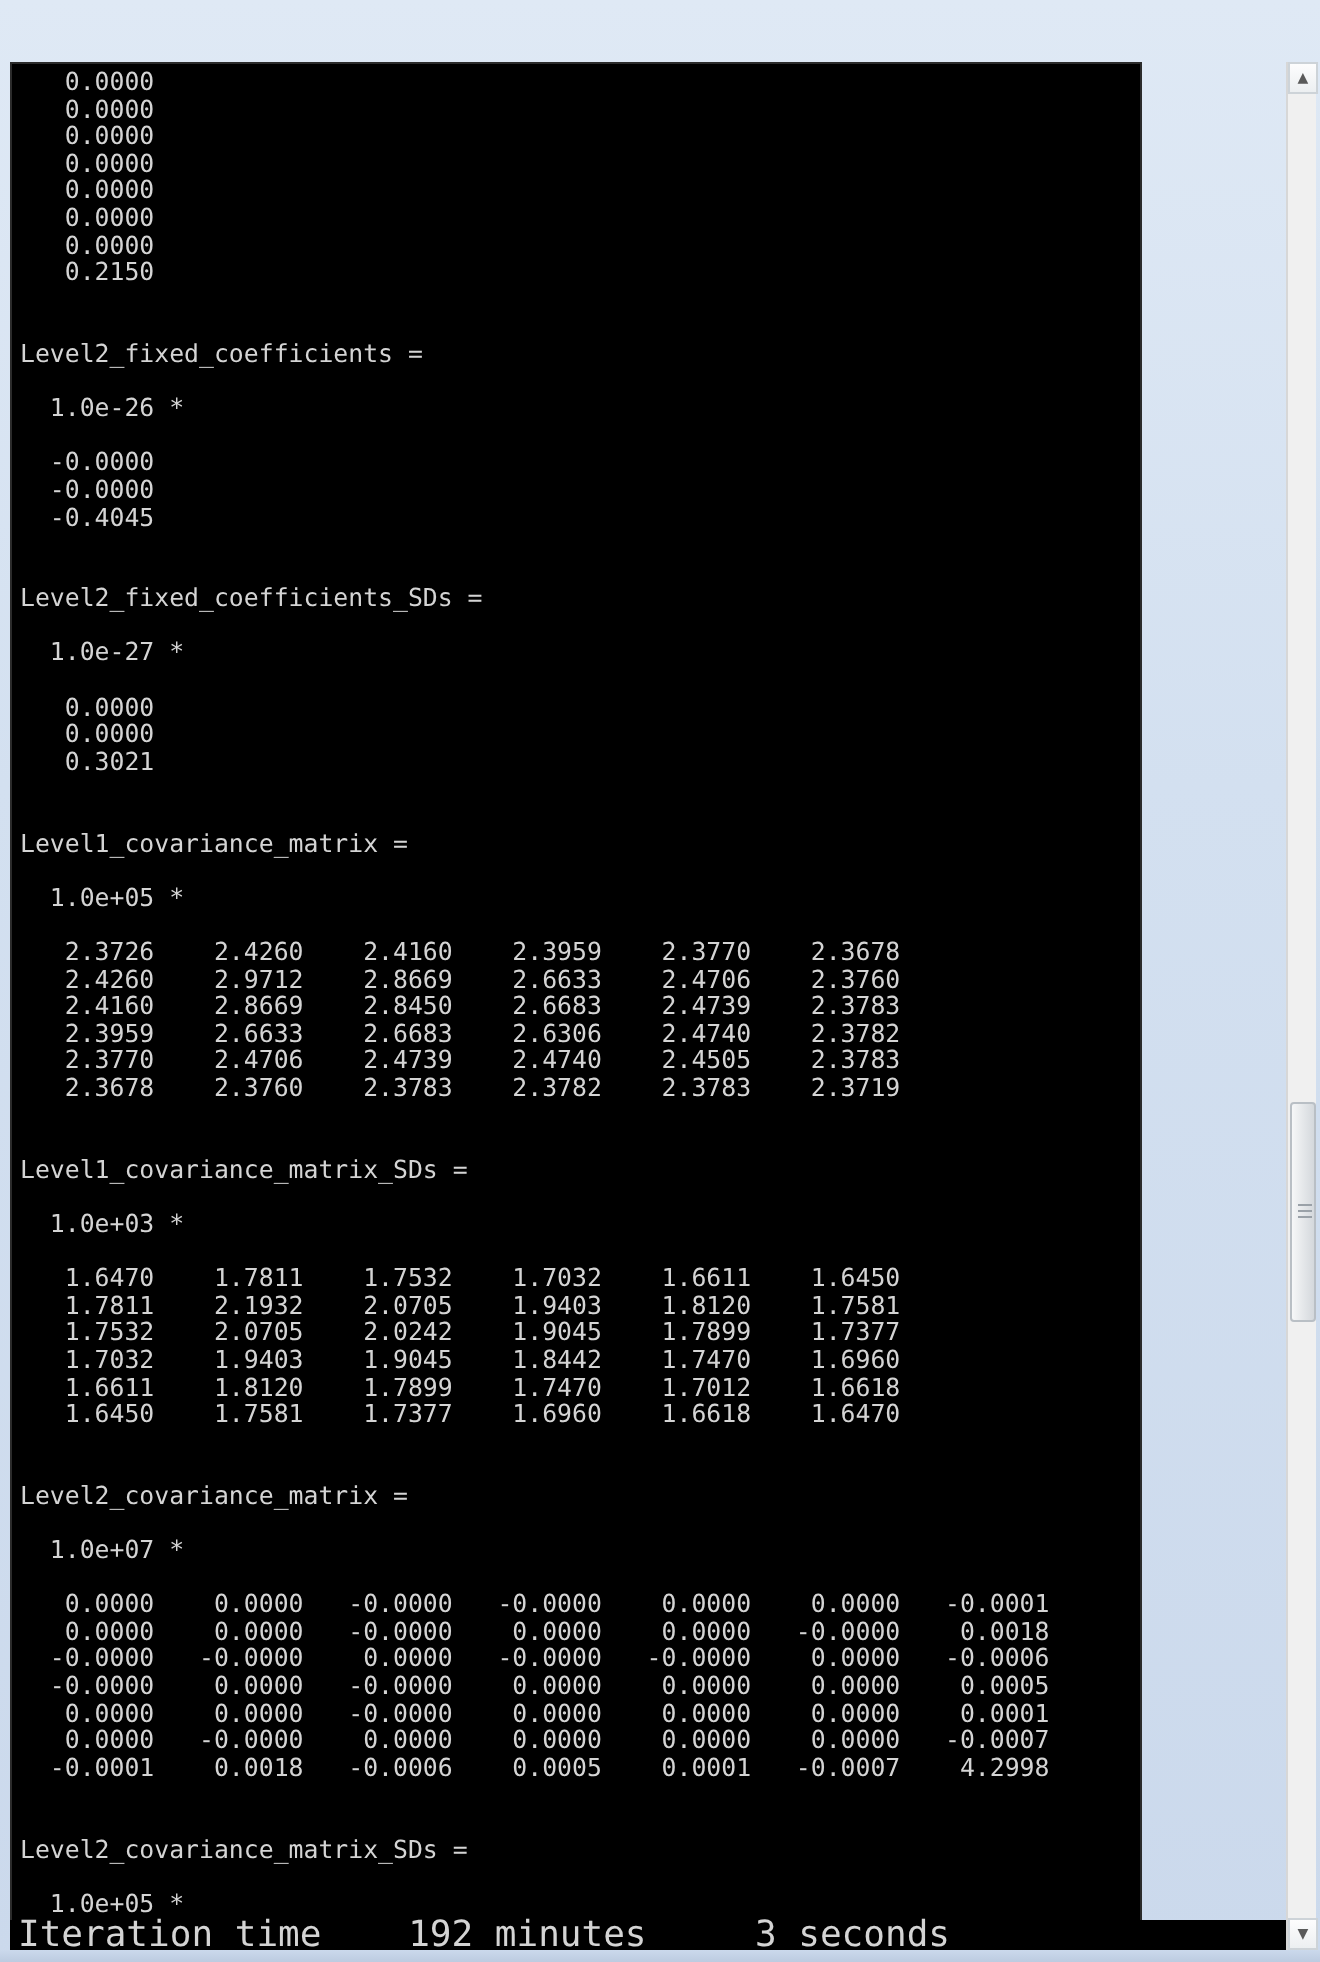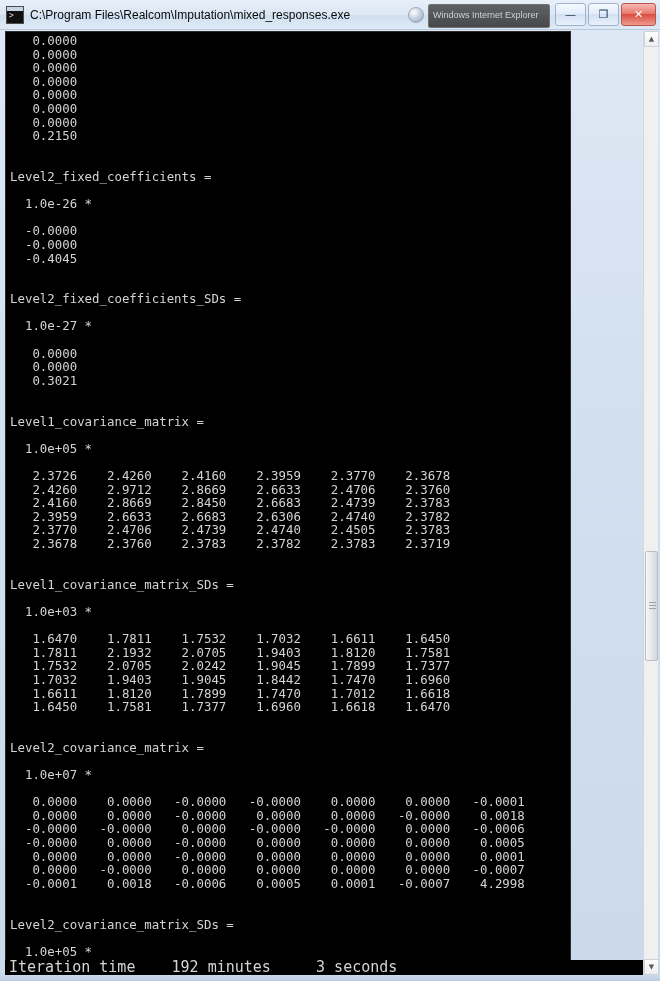--- a/index.html
+++ b/index.html
@@ -149,21 +149,21 @@
     height: 13.6px;
   }
   .statusline {
     position: absolute;
     left: 5px;
     bottom: 6px;
     width: 638px;
     background: #000000;
     color: #d4d4d4;
     font-family: "DejaVu Sans Mono", monospace;
-    font-size: 15px;
+    font-size: 18px;
     line-height: 15px;
     padding: 0 0 0 4px;
     white-space: pre;
     box-sizing: border-box;
   }
   
   .scrollbar {
     position: absolute;
     right: 2px;
     top: 31px;
@@ -222,33 +222,20 @@
     width: 660px;
     height: 6px;
     background: linear-gradient(to bottom, #cbd9ec, #bccbe0);
   }
 </style>
 </head>
 <body>
 
 <div class="window">
 
-  <div class="titlebar">
-    <div class="title-icon"></div>
-    <div class="title-text">C:\Program Files\Realcom\Imputation\mixed_responses.exe</div>
-    <div class="title-ghost-icon"></div>
-    <div class="title-ghost">
-      <span>Windows Internet Explorer</span>
-    </div>
-    <div class="winbtns">
-      <div class="winbtn">—</div>
-      <div class="winbtn">❐</div>
-      <div class="winbtn close">✕</div>
-    </div>
-  </div>
 
   <div class="console">
     <div class="console-inner" id="console-inner"><div class="console-line">   0.0000</div><div class="console-line">   0.0000</div><div class="console-line">   0.0000</div><div class="console-line">   0.0000</div><div class="console-line">   0.0000</div><div class="console-line">   0.0000</div><div class="console-line">   0.0000</div><div class="console-line">   0.2150</div><div class="console-line"></div><div class="console-line"></div><div class="console-line">Level2_fixed_coefficients =</div><div class="console-line"></div><div class="console-line">  1.0e-26 *</div><div class="console-line"></div><div class="console-line">  -0.0000</div><div class="console-line">  -0.0000</div><div class="console-line">  -0.4045</div><div class="console-line"></div><div class="console-line"></div><div class="console-line">Level2_fixed_coefficients_SDs =</div><div class="console-line"></div><div class="console-line">  1.0e-27 *</div><div class="console-line"></div><div class="console-line">   0.0000</div><div class="console-line">   0.0000</div><div class="console-line">   0.3021</div><div class="console-line"></div><div class="console-line"></div><div class="console-line">Level1_covariance_matrix =</div><div class="console-line"></div><div class="console-line">  1.0e+05 *</div><div class="console-line"></div><div class="console-line">   2.3726    2.4260    2.4160    2.3959    2.3770    2.3678</div><div class="console-line">   2.4260    2.9712    2.8669    2.6633    2.4706    2.3760</div><div class="console-line">   2.4160    2.8669    2.8450    2.6683    2.4739    2.3783</div><div class="console-line">   2.3959    2.6633    2.6683    2.6306    2.4740    2.3782</div><div class="console-line">   2.3770    2.4706    2.4739    2.4740    2.4505    2.3783</div><div class="console-line">   2.3678    2.3760    2.3783    2.3782    2.3783    2.3719</div><div class="console-line"></div><div class="console-line"></div><div class="console-line">Level1_covariance_matrix_SDs =</div><div class="console-line"></div><div class="console-line">  1.0e+03 *</div><div class="console-line"></div><div class="console-line">   1.6470    1.7811    1.7532    1.7032    1.6611    1.6450</div><div class="console-line">   1.7811    2.1932    2.0705    1.9403    1.8120    1.7581</div><div class="console-line">   1.7532    2.0705    2.0242    1.9045    1.7899    1.7377</div><div class="console-line">   1.7032    1.9403    1.9045    1.8442    1.7470    1.6960</div><div class="console-line">   1.6611    1.8120    1.7899    1.7470    1.7012    1.6618</div><div class="console-line">   1.6450    1.7581    1.7377    1.6960    1.6618    1.6470</div><div class="console-line"></div><div class="console-line"></div><div class="console-line">Level2_covariance_matrix =</div><div class="console-line"></div><div class="console-line">  1.0e+07 *</div><div class="console-line"></div><div class="console-line">   0.0000    0.0000   -0.0000   -0.0000    0.0000    0.0000   -0.0001</div><div class="console-line">   0.0000    0.0000   -0.0000    0.0000    0.0000   -0.0000    0.0018</div><div class="console-line">  -0.0000   -0.0000    0.0000   -0.0000   -0.0000    0.0000   -0.0006</div><div class="console-line">  -0.0000    0.0000   -0.0000    0.0000    0.0000    0.0000    0.0005</div><div class="console-line">   0.0000    0.0000   -0.0000    0.0000    0.0000    0.0000    0.0001</div><div class="console-line">   0.0000   -0.0000    0.0000    0.0000    0.0000    0.0000   -0.0007</div><div class="console-line">  -0.0001    0.0018   -0.0006    0.0005    0.0001   -0.0007    4.2998</div><div class="console-line"></div><div class="console-line"></div><div class="console-line">Level2_covariance_matrix_SDs =</div><div class="console-line"></div><div class="console-line">  1.0e+05 *</div><div class="console-line"></div><div class="console-line">   0.0000    0.0000    0.0000    0.0000    0.0000    0.0000    0.0088</div></div>
   </div>
 
   <div class="statusline">Iteration time    192 minutes     3 seconds</div>
 
   <div class="scrollbar">
     <div class="sb-arrow up">▲</div>
     <div class="sb-thumb">

